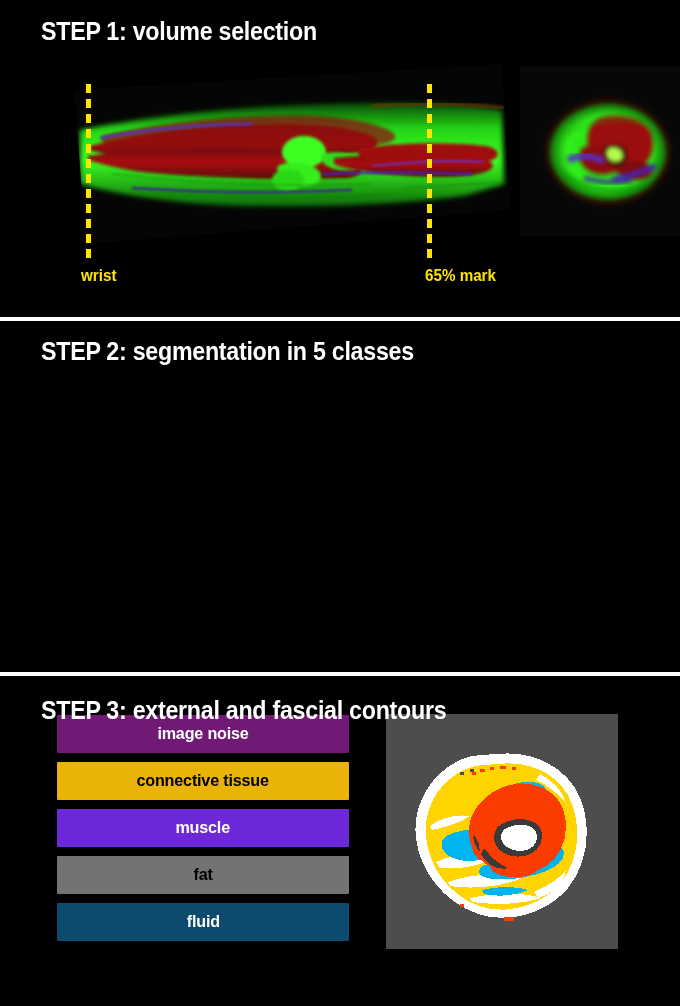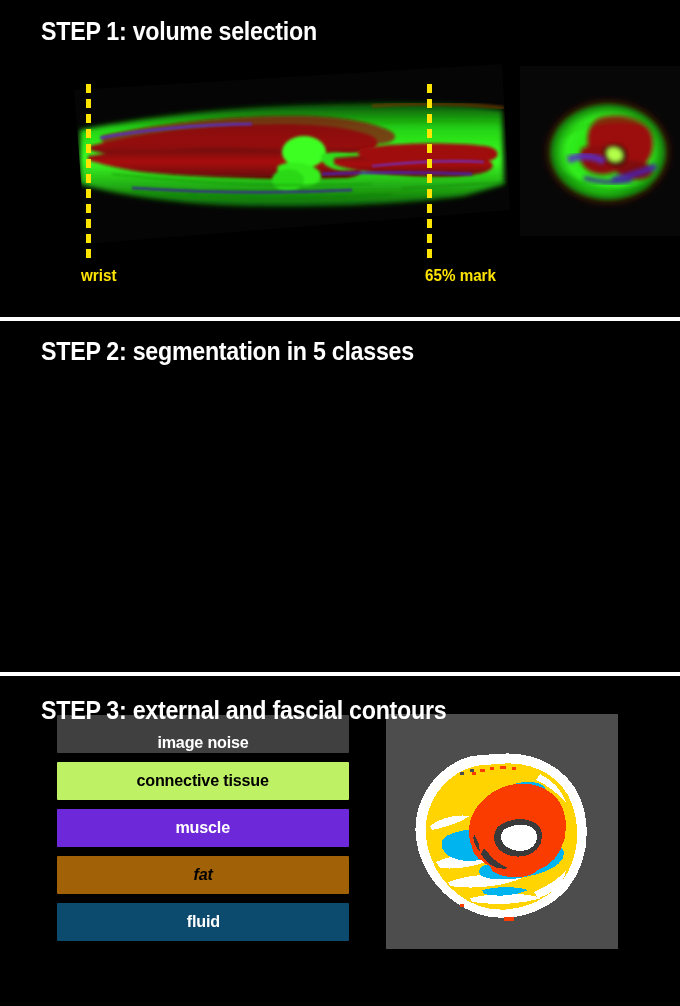--- a/index.html
+++ b/index.html
@@ -205,30 +205,30 @@
     <div class="dashline" id="dash-65"></div>
 
     <div class="marklabel" id="label-wrist">wrist</div>
     <div class="marklabel" id="label-65">65% mark</div>
   </div>
 
   <div class="divider" id="divider-1"></div>
 
   <div class="panel" id="panel-2">
     <div class="legend">
-      <div class="legend-row" style="background:#404040;align-items:flex-end;">
+      <div class="legend-row" style="background:#701a75;">
         <span style="color:#ffffff;">image noise</span>
       </div>
-      <div class="legend-row" style="background:#bef264;">
+      <div class="legend-row" style="background:#eab308;">
         <span style="color:#000000;">connective tissue</span>
       </div>
       <div class="legend-row" style="background:#6d28d9;">
         <span style="color:#ffffff;">muscle</span>
       </div>
-      <div class="legend-row" style="background:#a16207;font-style:italic;">
+      <div class="legend-row" style="background:#737373;">
         <span style="color:#000000;">fat</span>
       </div>
       <div class="legend-row" style="background:#0c4a6e;">
         <span style="color:#ffffff;">fluid</span>
       </div>
     </div>
 
     <div class="seg-wrap">
       <svg width="232" height="235" viewBox="0 0 232 235" xmlns="http://www.w3.org/2000/svg" shape-rendering="crispEdges">
         <rect x="0" y="0" width="232" height="235" fill="#4d4d4d"></rect>

